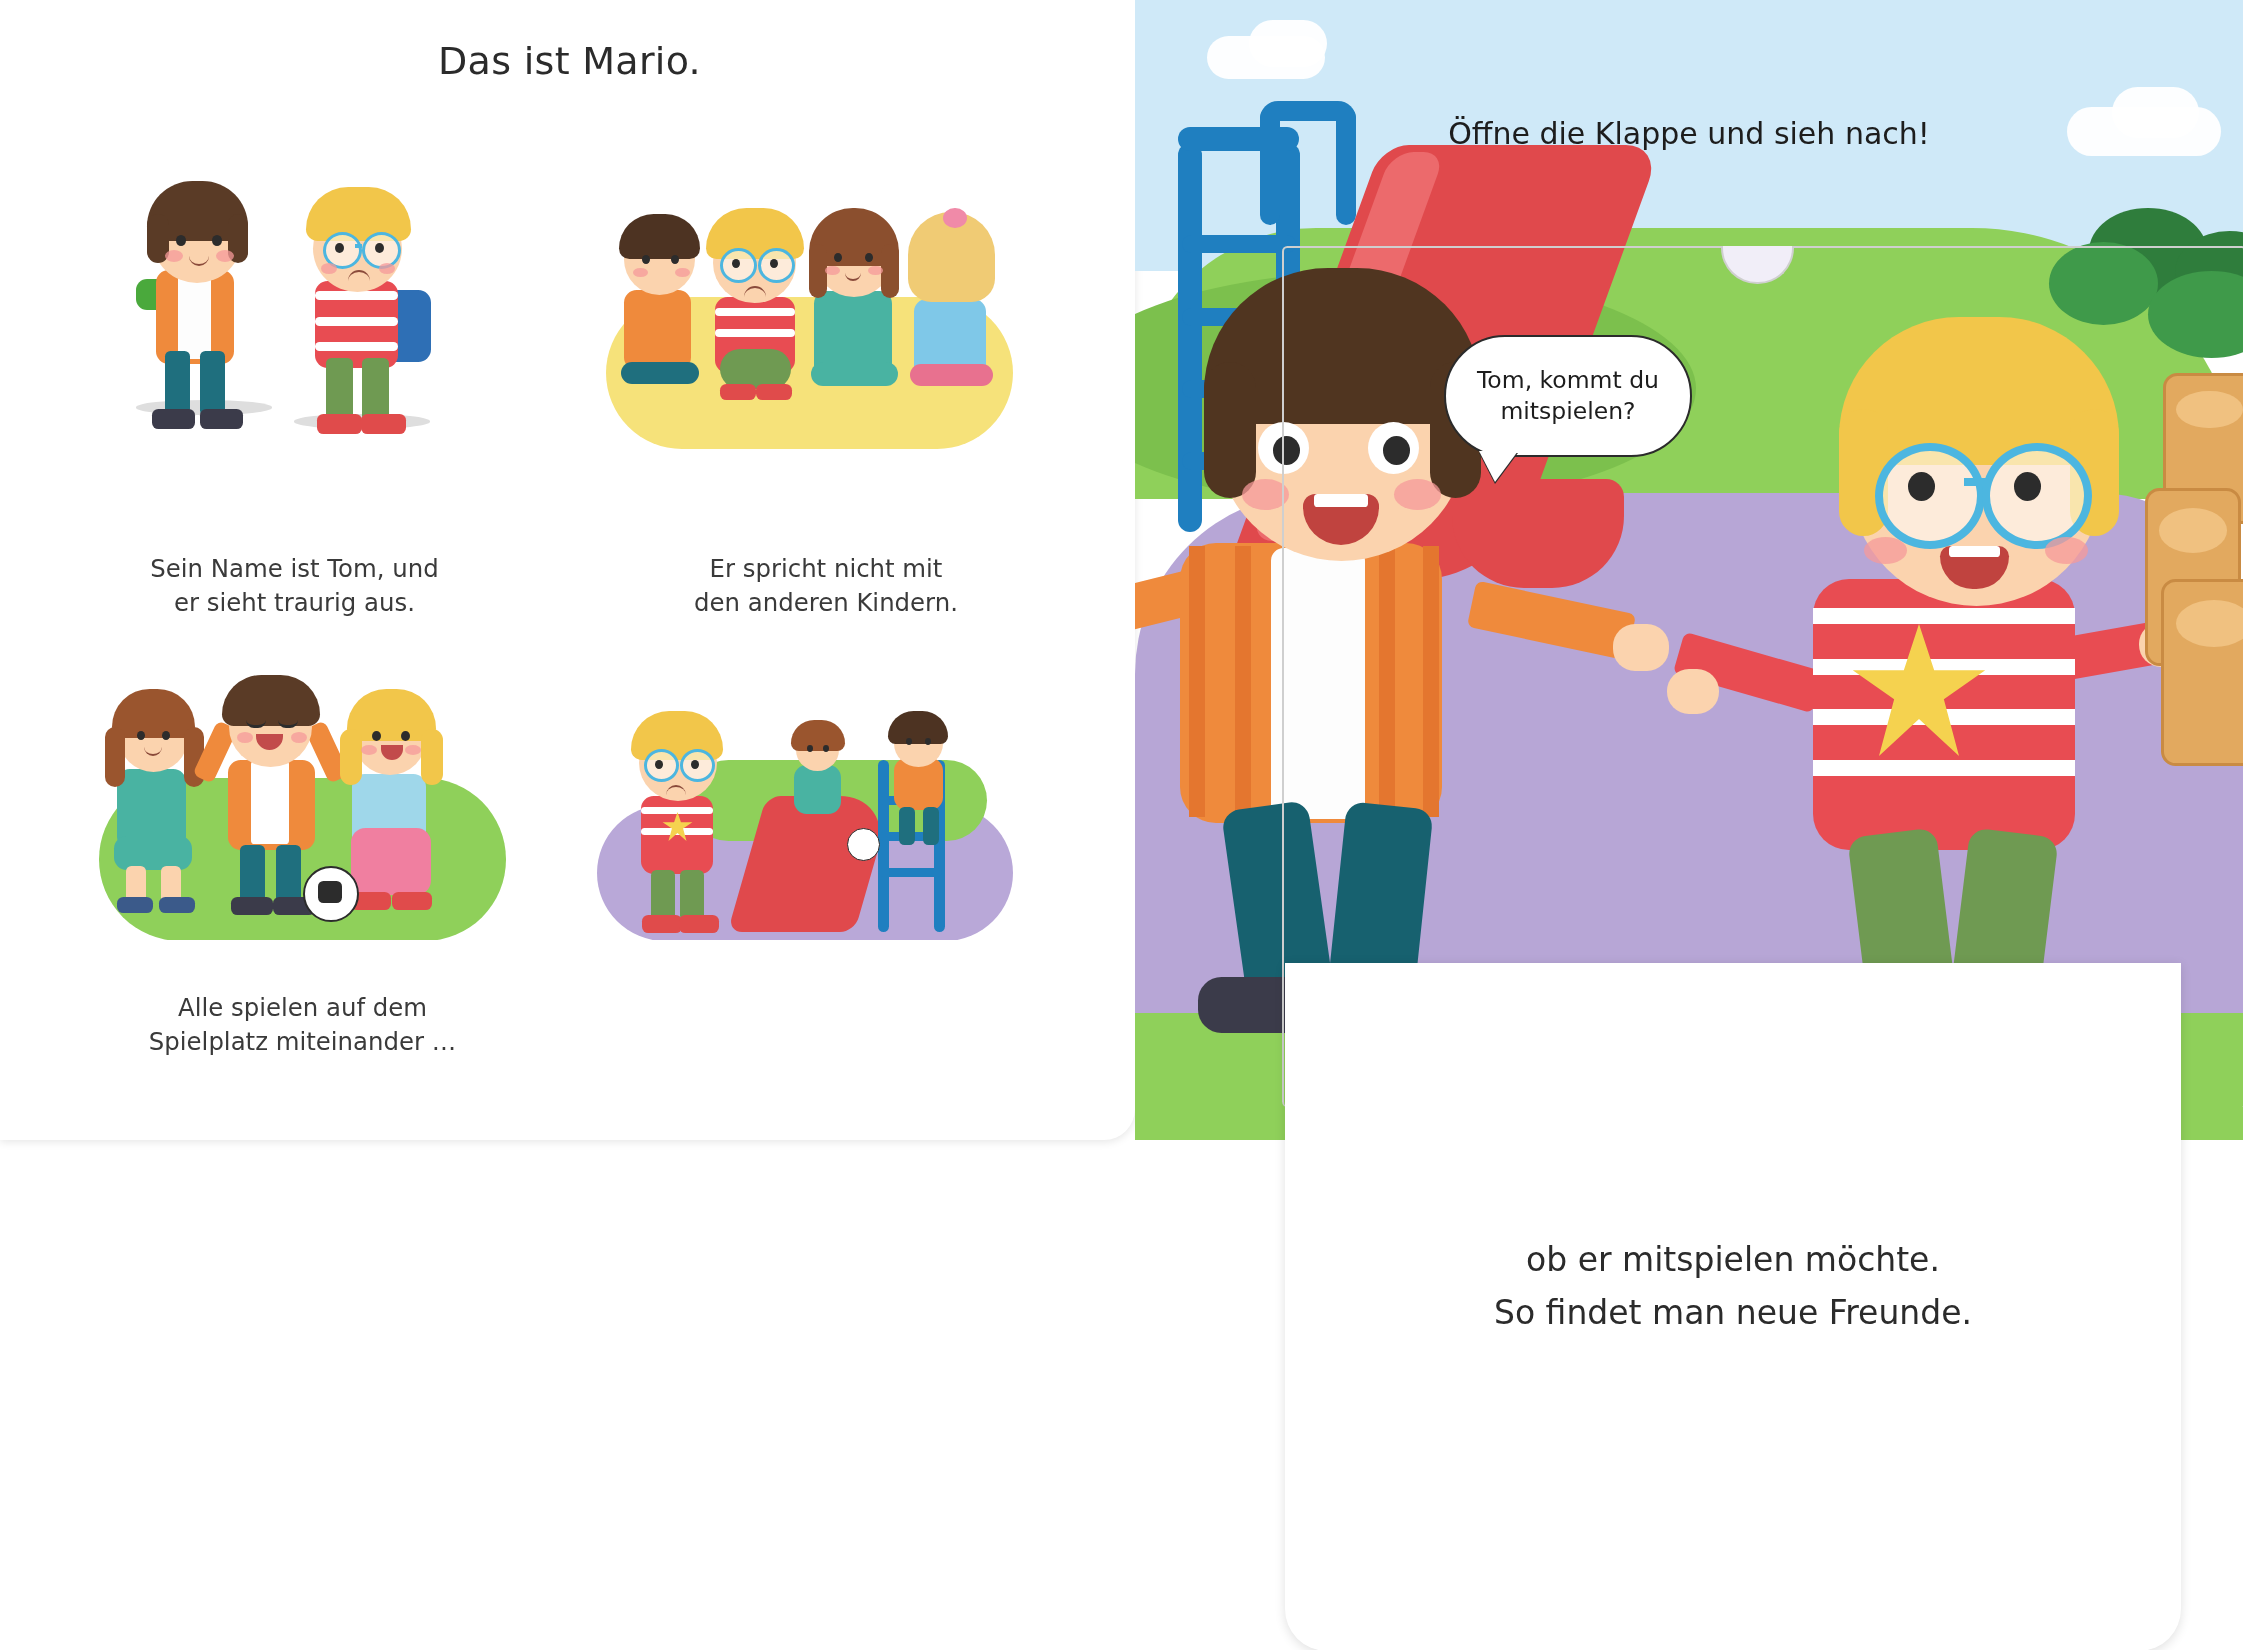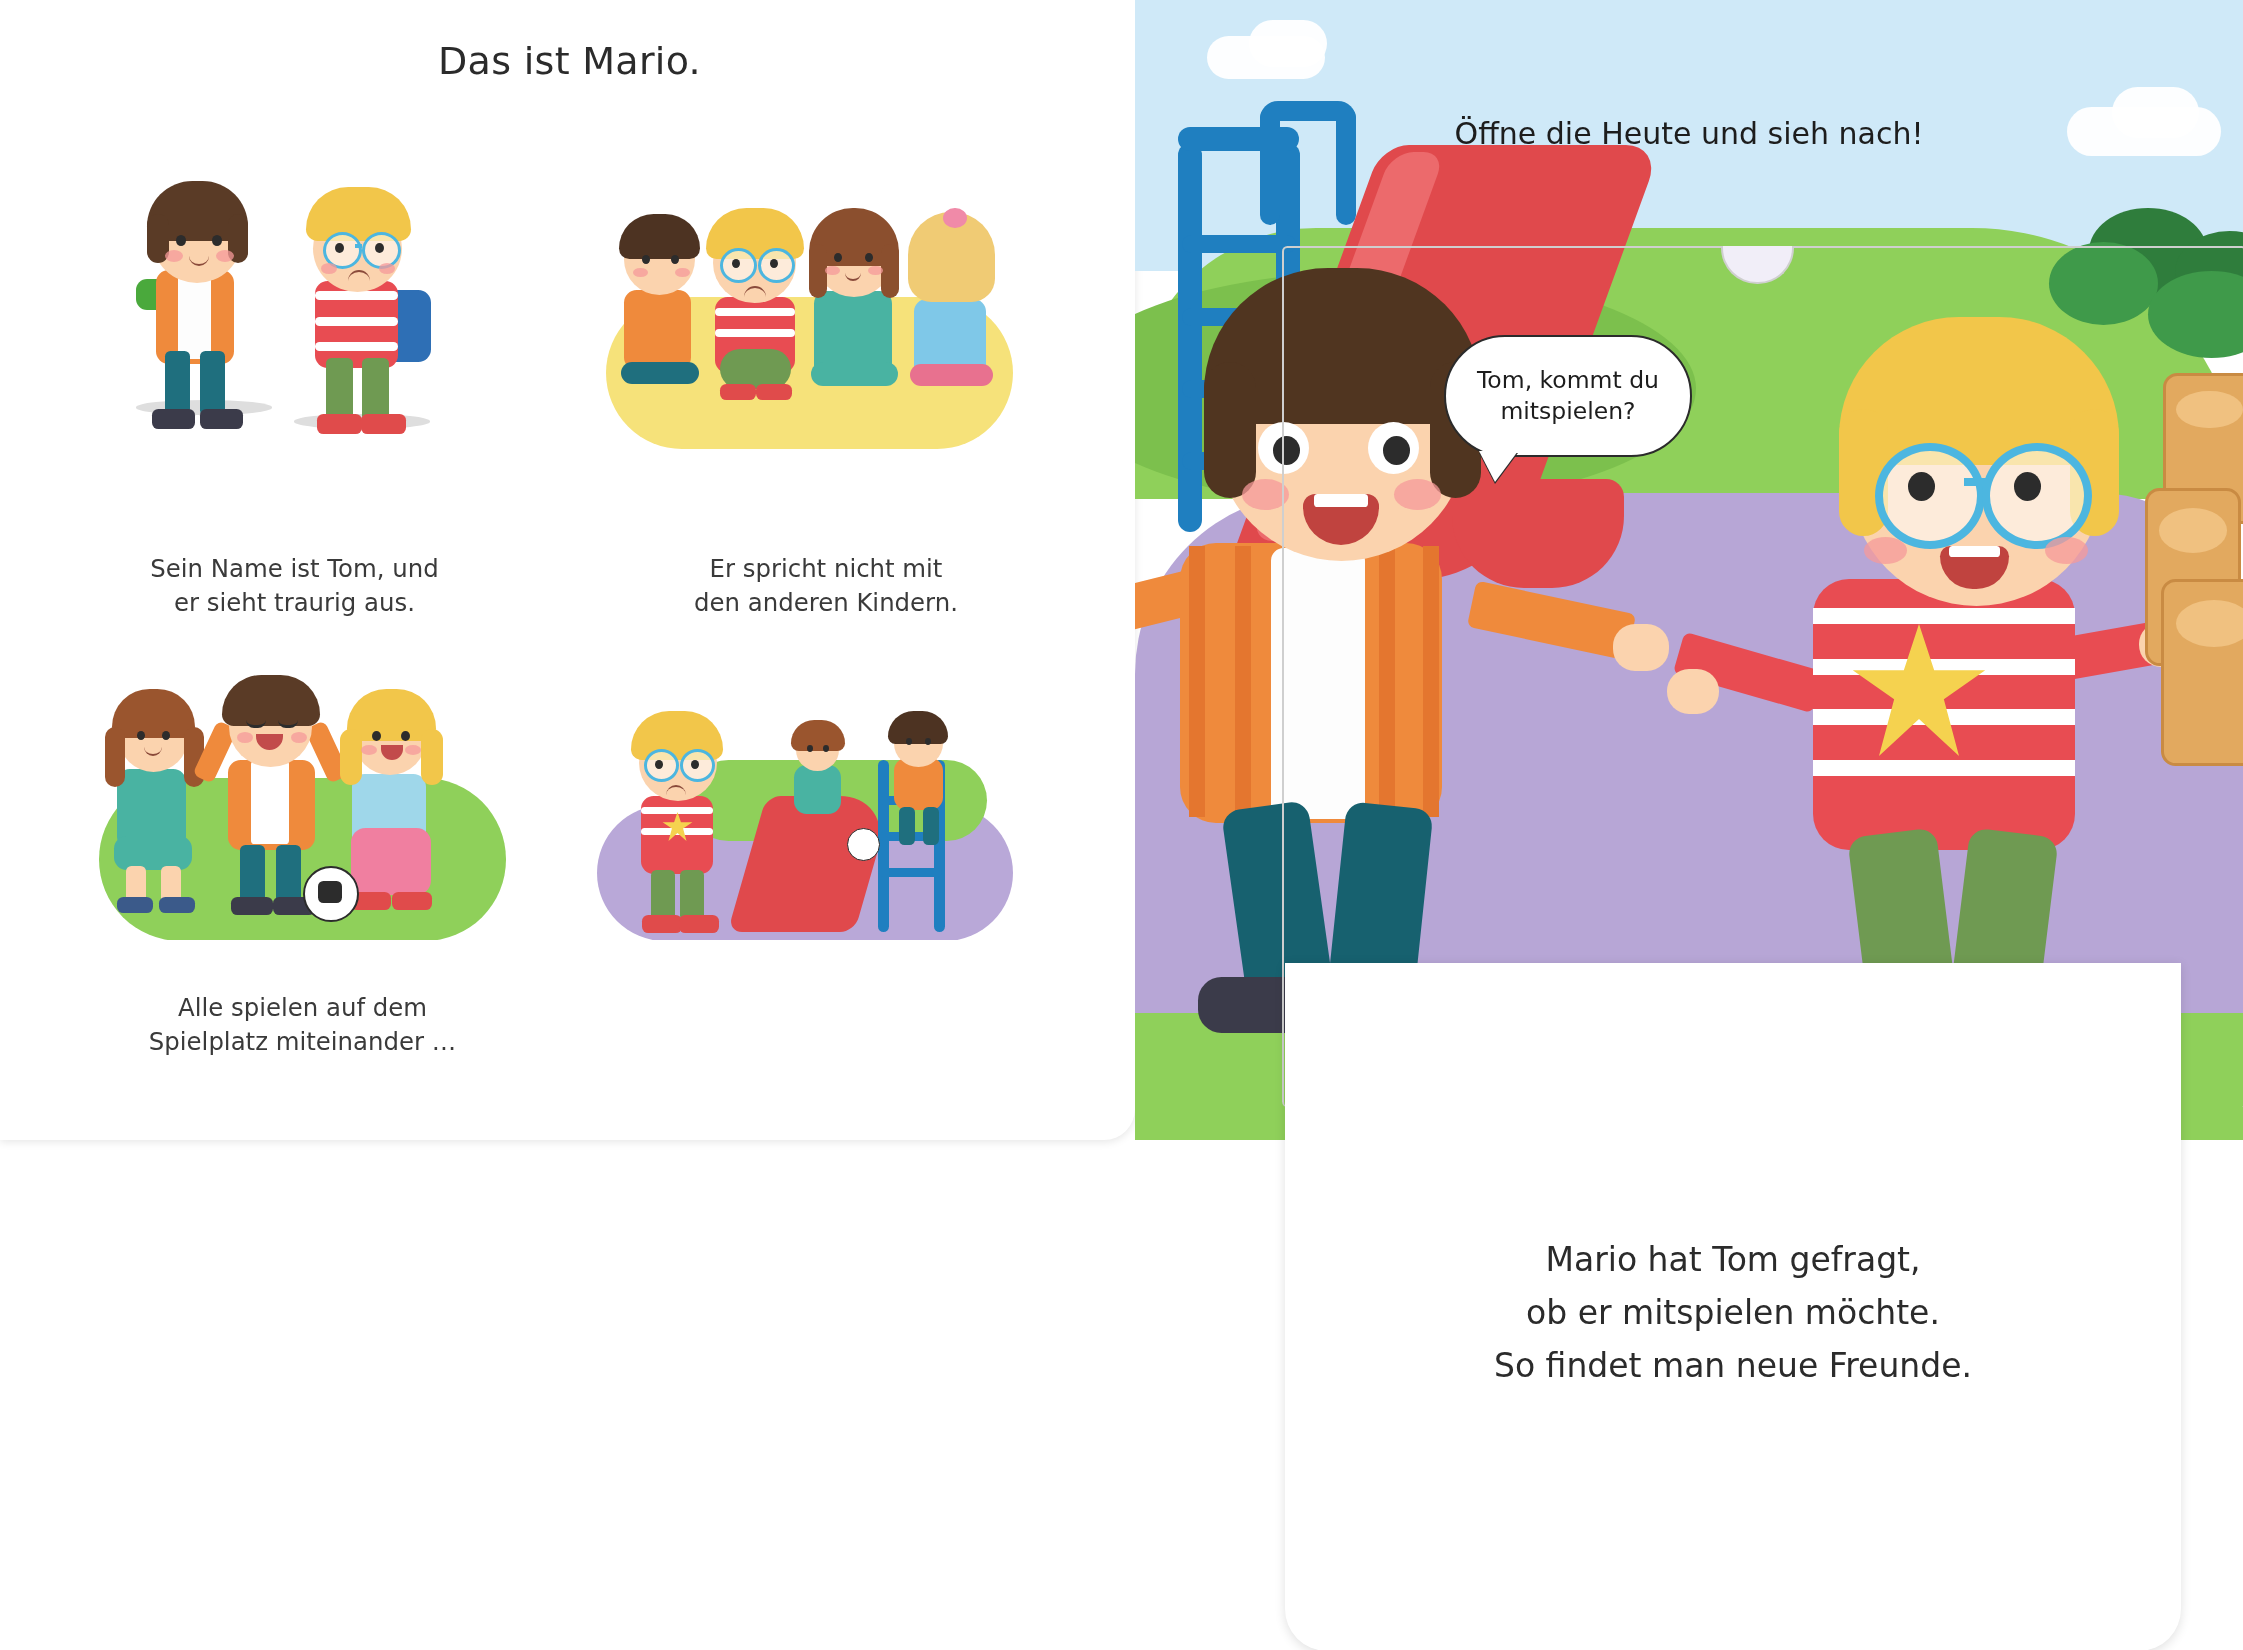--- a/index.html
+++ b/index.html
@@ -371,21 +371,21 @@
   <div class="slide-rail" style="left:47px;top:452px;width:114px;height:18px;"></div>
 
   <div class="slide-rail" style="left:125px;top:107px;width:20px;height:118px;"></div>
   <div class="slide-rail" style="left:201px;top:107px;width:20px;height:118px;"></div>
   <div class="slide-rail" style="left:125px;top:101px;width:96px;height:20px;border-radius:18px 18px 0 0;"></div>
 
   <div style="position:absolute;left:168px;top:145px;width:280px;height:434px;background:#e0494c;border-radius:27px 36px 81px 18px;transform:skewX(-20deg);"></div>
   <div style="position:absolute;left:186px;top:152px;width:54px;height:389px;background:#ec6a6c;border-radius:22px;transform:skewX(-20deg);"></div>
   <div style="position:absolute;left:317px;top:479px;width:172px;height:109px;background:#e0494c;border-radius:18px 18px 72px 72px;"></div>
 
-  <div class="right-sub">Öffne die Heute und sieh nach!</div>
+  <div class="right-sub">Öffne die Klappe und sieh nach!</div>
 
   <div class="flap-line" style="left:147px;top:246px;width:961px;height:859px;"></div>
   <div class="tab-notch" style="left:586px;top:246px;"></div>
 
   <div class="bubble" style="left:309px;top:335px;width:244px;height:118px;">
     <div>
       <span>Tom, kommt du</span><br>
       <span>mitspielen?</span>
     </div>
   </div>
@@ -457,18 +457,17 @@
 
   <div class="logs" style="left:0;top:0;width:100%;height:100%;">
     <div class="log" style="left:1028px;top:373px;width:87px;height:145px;"></div>
     <div class="log" style="left:1010px;top:488px;width:90px;height:172px;"></div>
     <div class="log" style="left:1026px;top:579px;width:100px;height:181px;"></div>
   </div>
 </div>
 
 <div class="flap-card">
   <div class="flap-text">
-    <span>Mario hat Tom gefragt,</span>
     <span>ob er mitspielen möchte.</span>
     <span>So findet man neue Freunde.</span>
   </div>
 </div>
 
 
 </body></html>

